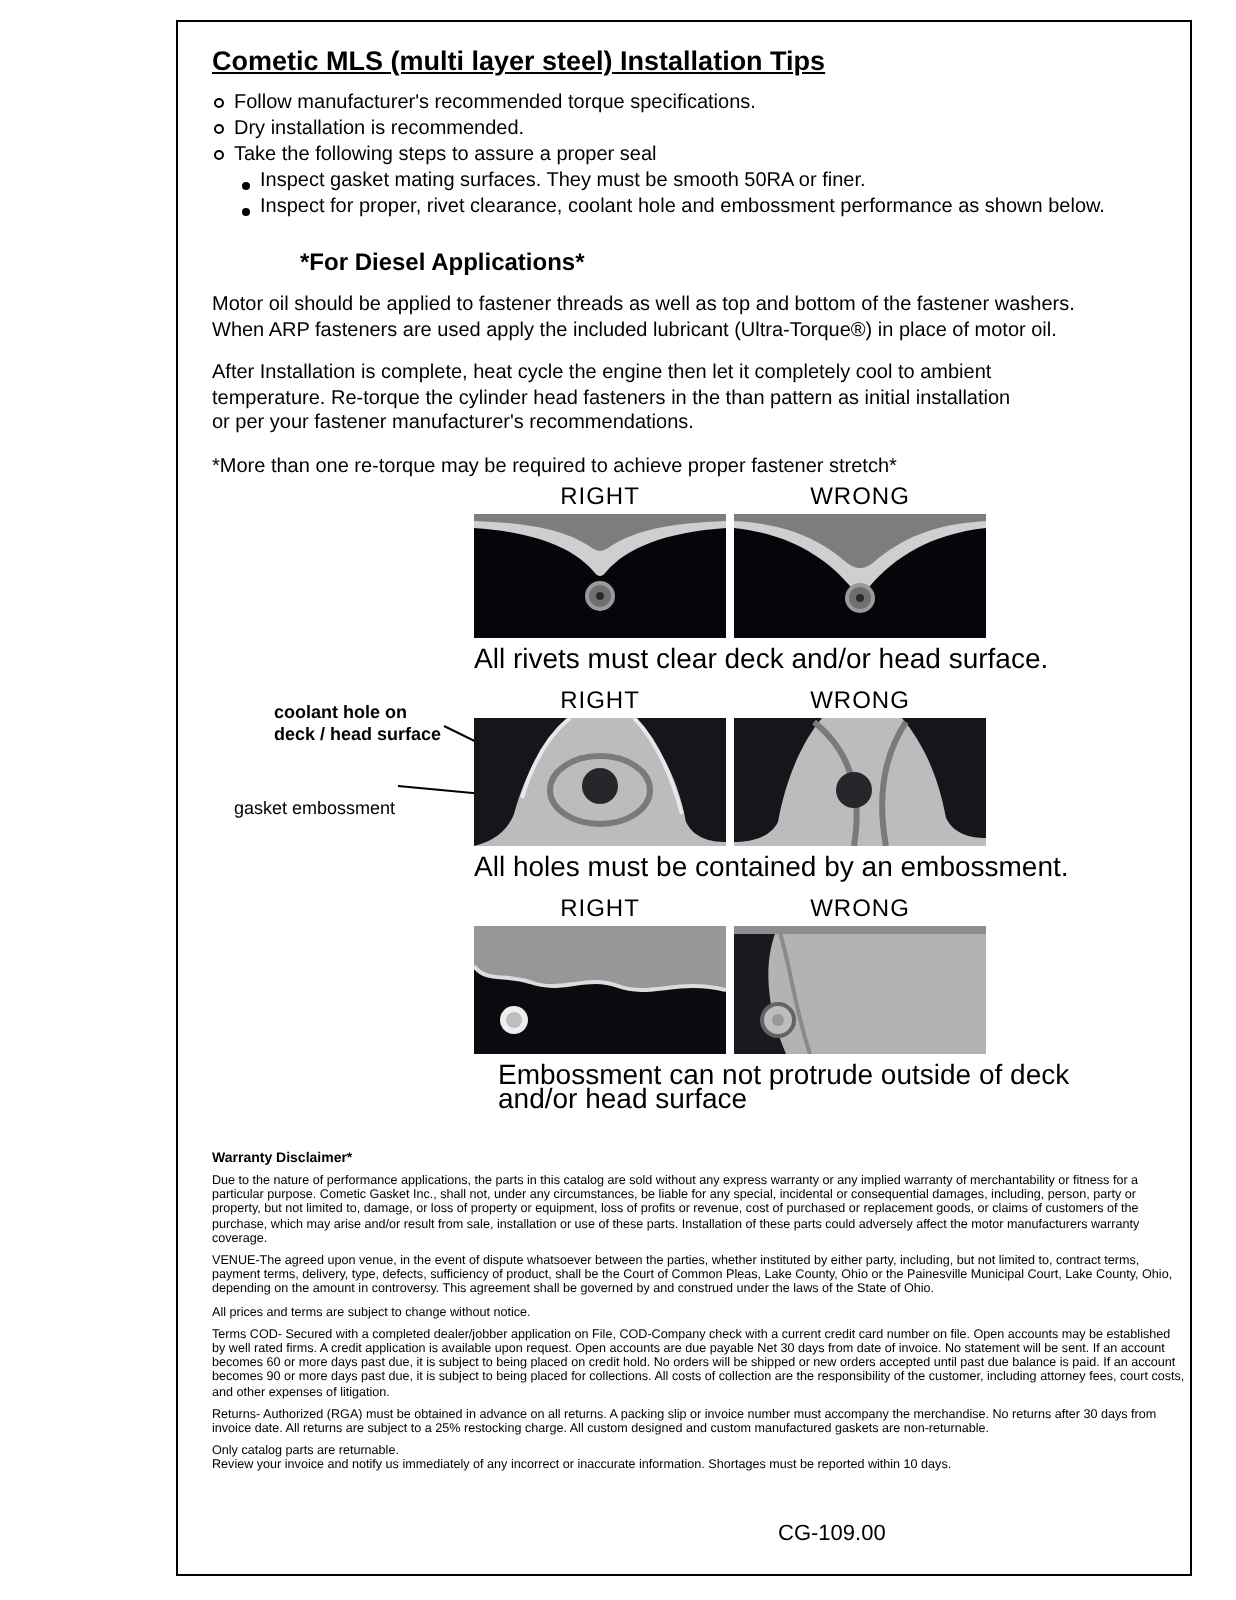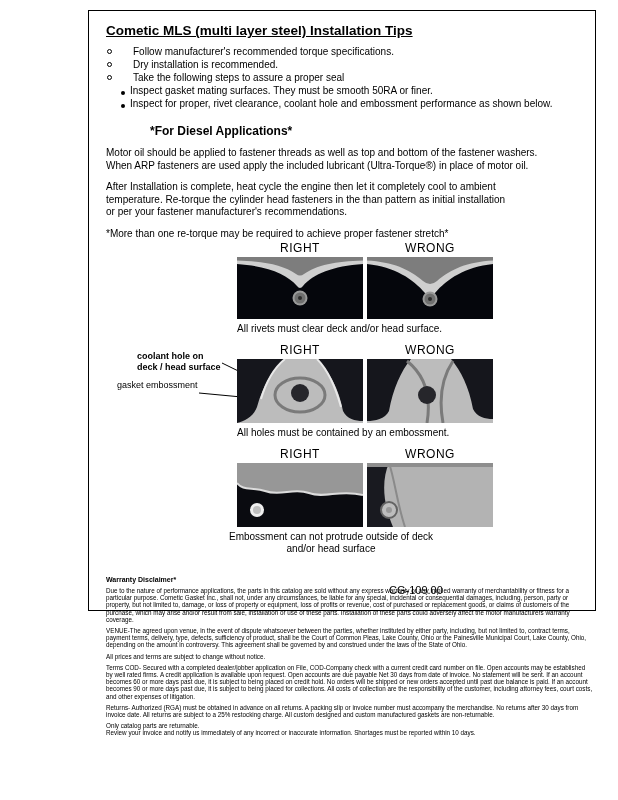--- a/index.html
+++ b/index.html
@@ -1,34 +1,34 @@
 <!DOCTYPE html>
 <html><head>
 <meta charset="utf-8">
 <style>
   * { box-sizing: border-box; margin: 0; padding: 0; }
   html,body { width: 618px; height: 800px; background: #fff; font-family: "Liberation Sans", sans-serif; color: #000; }
   .page-border {
-    position: absolute; left: 88px; top: 10px; width: 508px; height: 601px;
+    position: absolute; left: 88px; top: 10px; width: 508px; height: 778px;
     border: 1.5px solid #000; background: #fff;
   }
   .content-top { padding: 12px 20px 0 17px; }
   .doc-title { font-size: 13.5px; font-weight: bold; text-decoration: underline; margin-bottom: 8px; }
-  .bullet { display: flex; align-items: flex-start; margin: 1px 0; font-size: 10px; line-height: 12px; gap: 16px; }
+  .bullet { display: flex; align-items: flex-start; margin: 1px 0; font-size: 10px; line-height: 12px; }
   .b-marker { width: 5px; height: 5px; border: 1px solid #000; border-radius: 50%; margin: 3px 5px 0 1px; flex: 0 0 auto; }
   .sub-bullet { display: flex; align-items: center; margin: 1px 0 1px 14px; font-size: 10px; line-height: 12px; }
   .sb-marker { width: 4px; height: 4px; background: #000; border-radius: 50%; margin: 4px 5px 0 1px; flex: 0 0 auto; }
   .diesel-heading { font-size: 12px; font-weight: bold; margin-top: 14px; margin-left: 44px; }
   .para { font-size: 10px; line-height: 12.5px; margin-top: 9px; white-space: pre-line; width: 478px; }
   .diagrams { position: absolute; left: 0; top: 220px; width: 506px; height: 340px; }
   .diagrams .abs { position: absolute; }
   .rw-label { font-size: 12px; letter-spacing: 0.5px; text-align: center; width: 126px; }
   .diag-img { width: 126px; height: 62px; display: block; }
   .diag-img2 { width: 126px; height: 64px; display: block; }
-  .caption { font-size: 10px; white-space: pre-line; line-height: 12px; }
+  .caption { font-size: 14px; white-space: pre-line; line-height: 12px; }
   .ann-label { font-size: 9px; line-height: 11px; white-space: pre-line; }
   .ann-lines { position: absolute; left: 0; top: 0; width: 506px; height: 340px; pointer-events: none; }
   .disclaimer { position: absolute; left: 17px; top: 565px; width: 487px; }
   .disclaimer h2 { font-size: 7px; font-weight: bold; margin-bottom: 4px; }
   .disclaimer p { font-size: 6.3px; line-height: 7.2px; margin-bottom: 4px; }
   .footer-code { position: absolute; left: 300px; bottom: 14px; font-size: 11px; }
 </style>
 </head>
 <body>
 
@@ -88,21 +88,21 @@
       <circle cx="63" cy="42" r="5.5" fill="#6f6f6f"></circle>
       <circle cx="63" cy="42" r="2" fill="#2b2b2b"></circle>
     </svg>
     <div class="abs caption" style="left:148px; top:92px;">All rivets must clear deck and/or head surface.</div>
 
     <div class="abs rw-label" style="left:148px; top:112px;">RIGHT</div>
     <div class="abs rw-label" style="left:278px; top:112px;">WRONG</div>
 
     <div class="abs ann-label" style="left:48px; top:120px;font-weight:bold;">coolant hole on
 deck / head surface</div>
-    <div class="abs ann-label" style="left:28px; top:149px;text-align:right;">gasket embossment</div>
+    <div class="abs ann-label" style="left:28px; top:168px;text-align:right;">gasket embossment</div>
 
     <svg class="ann-lines" viewBox="0 0 506 340">
       <line x1="133" y1="132" x2="182" y2="156" stroke="#000" stroke-width="1"></line>
       <line x1="110" y1="162" x2="174" y2="168" stroke="#000" stroke-width="1"></line>
     </svg>
 
     <svg class="abs diag-img2" style="left:148px; top:128px;" viewBox="0 0 126 64">
       <rect width="126" height="64" fill="#bcbcbc"></rect>
       <path d="M0 0 H48 C36 10 26 26 20 48 C16 58 8 62 0 64 Z" fill="#15161c"></path>
       <path d="M126 0 H80 C92 12 102 30 106 52 C110 60 118 62 126 62 Z" fill="#15161c"></path>
@@ -132,21 +132,21 @@
       <circle cx="20" cy="47" r="4" fill="#bfbfbf"></circle>
     </svg>
     <svg class="abs diag-img2" style="left:278px; top:232px;" viewBox="0 0 126 64">
       <rect width="126" height="64" fill="#b3b3b3"></rect>
       <path d="M0 0 H22 C15 16 15 38 26 64 L0 64 Z" fill="#191a20"></path>
       <path d="M22 0 C28 18 30 40 38 64" fill="none" stroke="#8a8a8a" stroke-width="2"></path>
       <circle cx="22" cy="47" r="8" fill="#bdbdbd" stroke="#636363" stroke-width="2"></circle>
       <circle cx="22" cy="47" r="3" fill="#989898"></circle>
       <rect width="126" height="4" fill="#8e8e8e"></rect>
     </svg>
-    <div class="abs caption" style="left:140px; top:300px;text-align:center;">Embossment can not protrude outside of deck
+    <div class="abs caption" style="left:160px; top:300px;">Embossment can not protrude outside of deck
 and/or head surface</div>
   </div>
 
   <div class="disclaimer">
     <h2>Warranty Disclaimer*</h2>
     <p>Due to the nature of performance applications, the parts in this catalog are sold without any express warranty or any implied warranty of merchantability or fitness for a particular purpose.  Cometic Gasket Inc., shall not, under any circumstances, be liable for any special, incidental or consequential damages, including, person, party or property, but not limited to, damage, or loss of property or equipment, loss of profits or revenue, cost of purchased or replacement goods, or claims of customers of the purchase, which may arise and/or result from sale, installation or use of these parts.  Installation of these parts could adversely affect the motor manufacturers warranty coverage.</p>
     <p>VENUE-The agreed upon venue, in the event of dispute whatsoever between the parties, whether instituted by either party, including, but not limited to, contract terms, payment terms, delivery, type, defects, sufficiency of product, shall be the Court of Common Pleas, Lake County, Ohio or the Painesville Municipal Court, Lake County, Ohio, depending on the amount in controversy.  This agreement shall be governed by and construed under the laws of the State of Ohio.</p>
     <p>All prices and terms are subject to change without notice.</p>
     <p>Terms COD- Secured with a completed dealer/jobber application on File, COD-Company check with a current credit card number on file.  Open accounts may be established by well rated firms.  A credit application is available upon request.  Open accounts are due payable Net 30 days from date of invoice.  No statement will be sent.  If an account becomes 60 or more days past due, it is subject to being placed on credit hold.  No orders will be shipped or new orders accepted until past due balance is paid.  If an account becomes 90 or more days past due, it is subject to being placed for collections.  All costs of collection are the responsibility of the customer, including attorney fees, court costs, and other expenses of litigation.</p>
     <p>Returns- Authorized (RGA) must be obtained in advance on all returns.  A packing slip or invoice number must accompany the merchandise.  No returns after 30 days from invoice date.  All returns are subject to a 25% restocking charge.  All custom designed and custom manufactured gaskets are non-returnable.</p>

